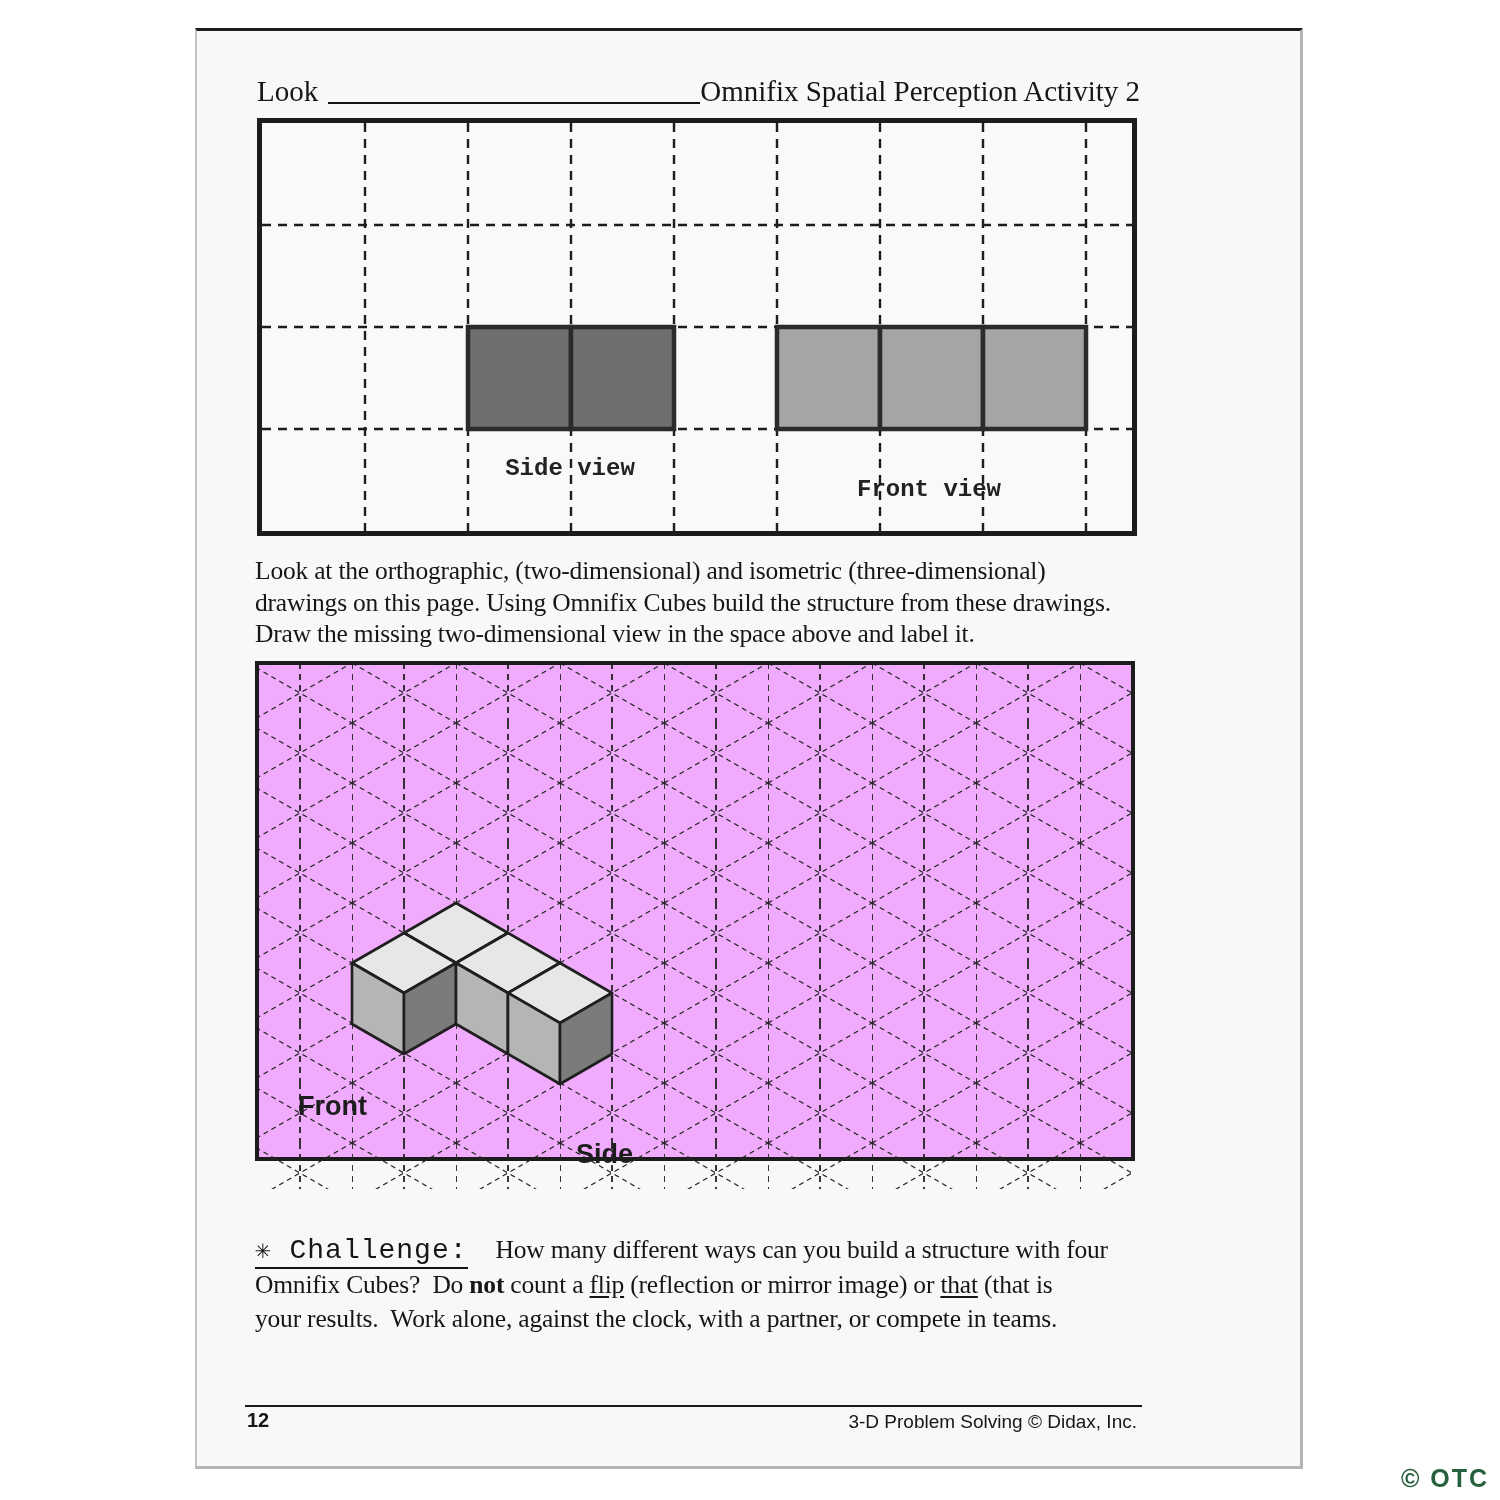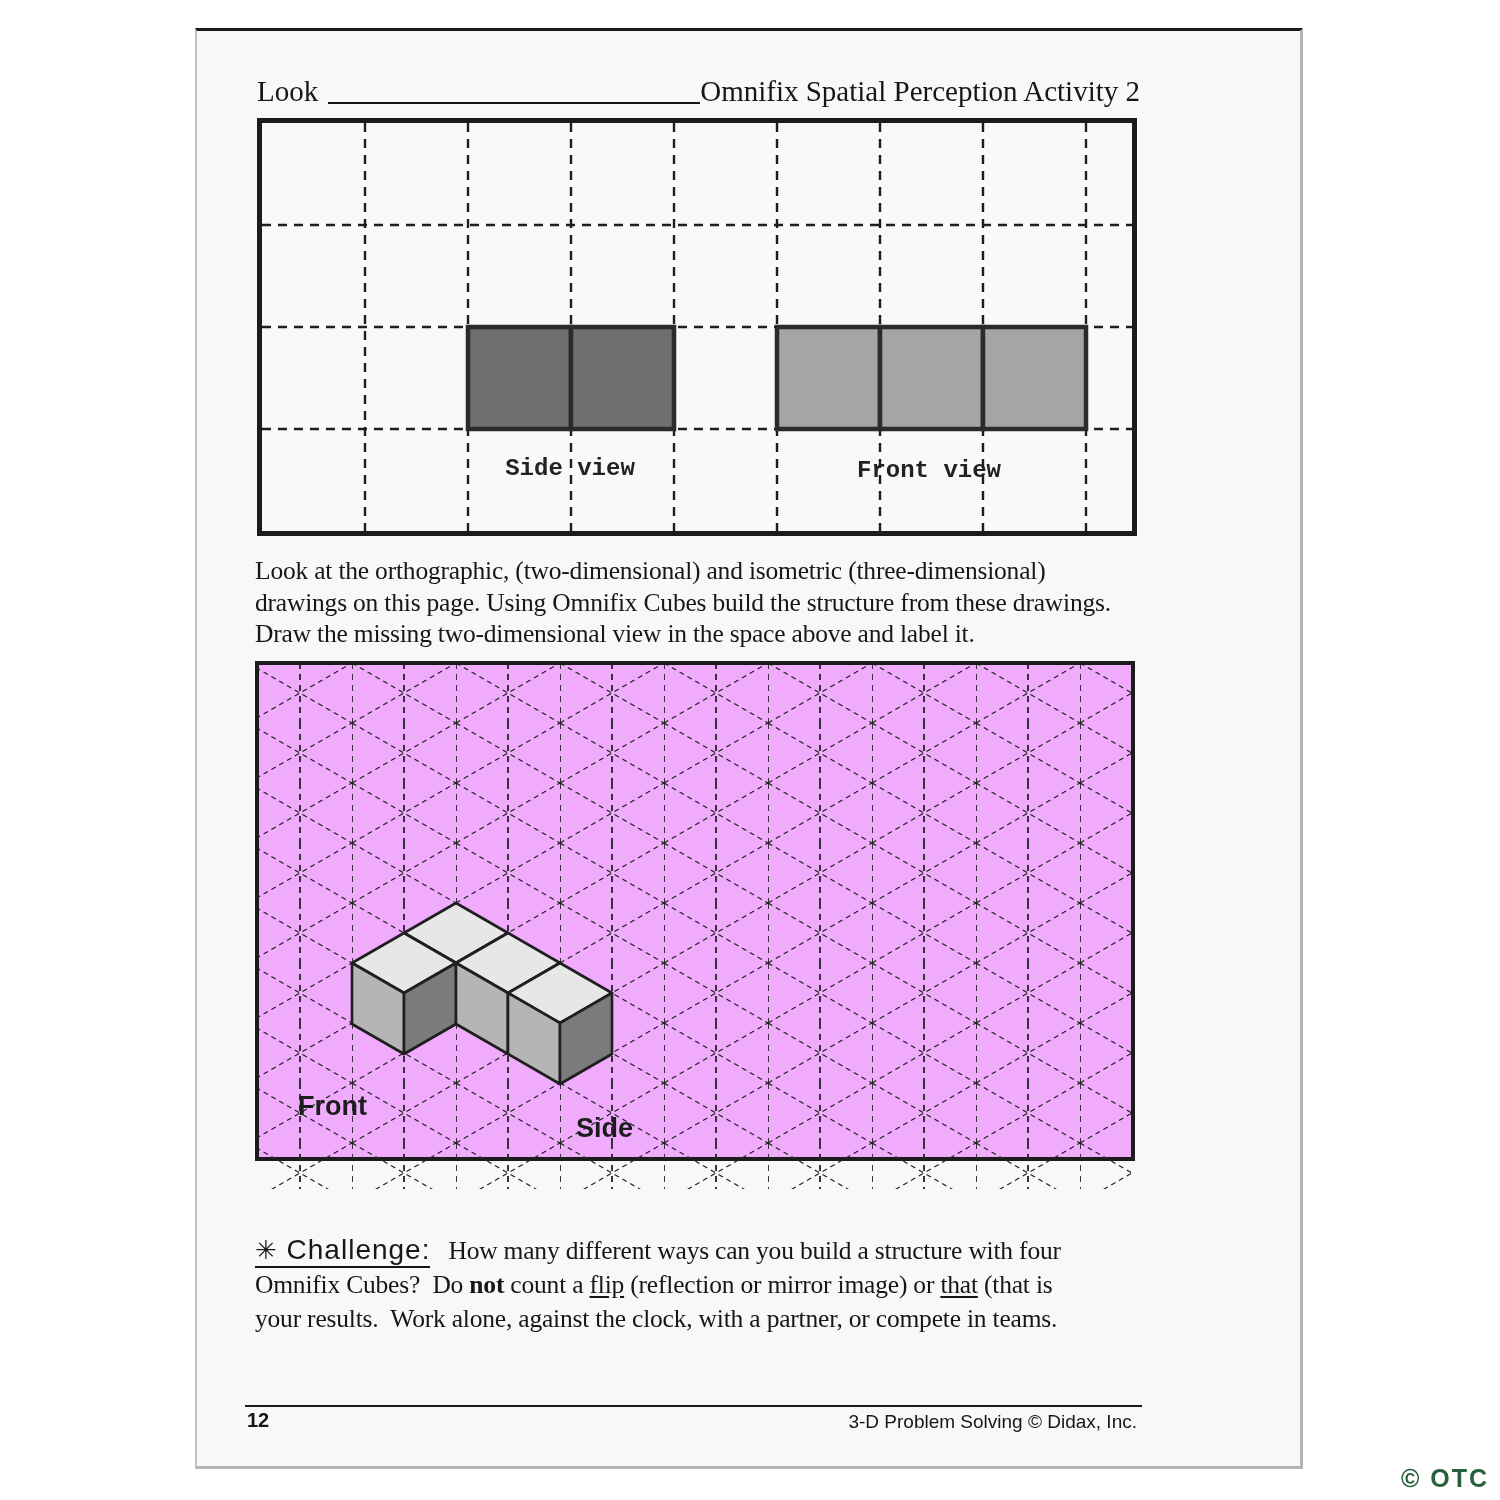--- a/index.html
+++ b/index.html
@@ -36,53 +36,53 @@
     position:absolute;left:60px;top:87px;width:880px;height:418px;
     border:5px solid #1c1c1c;box-sizing:border-box;background:#f9f9f8;
   }
   .panel1 svg{display:block;}
   .view-label{
     position:absolute;transform:translateX(-50%);
     font-family:Liberation Mono, monospace;font-weight:bold;font-size:24px;
     color:#222;white-space:nowrap;
   }
   .view-label.side{left:308px;top:332px;}
-  .view-label.front{left:667px;top:334px;}
+  .view-label.front{left:667px;top:353px;}
 
   
   .instructions{
     position:absolute;left:58px;top:524px;width:1010px;
     font-size:25.5px;line-height:31.5px;letter-spacing:-0.2px;
   }
   .instructions div{white-space:pre;}
 
   
   .panel2{
     position:absolute;left:58px;top:630px;width:880px;height:500px;
     border:4px solid #1c1c1c;box-sizing:border-box;background:#f0abfc;
   }
   .iso-label{
     position:absolute;
     font-family:"Liberation Sans", sans-serif;font-weight:bold;font-size:27px;
     color:#1d1d1d;white-space:nowrap;
   }
   .iso-label.front{left:39px;top:426px;}
-  .iso-label.side{left:317px;top:448px;text-align:right;}
+  .iso-label.side{left:317px;top:474px;text-align:right;}
 
   
   .challenge{
     position:absolute;left:58px;top:1202px;width:1020px;
     font-size:25.5px;line-height:34px;letter-spacing:-0.2px;
   }
   .challenge div{white-space:pre;}
   .challenge .heading{
-    font-family:Liberation Sans, sans-serif;
+    font-family:Liberation Mono, monospace;
     font-size:28px;letter-spacing:1px;
     border-bottom:2.5px solid #141414;padding-bottom:1px;
-    margin-right:18px;
+    margin-right:28px;
   }
   .challenge .star{font-size:26px;}
   .bold{font-weight:bold;}
   .uline{text-decoration:underline;text-underline-offset:3px;}
 
   
   .footer-line{
     position:absolute;left:48px;top:1374px;width:897px;
     border-top:2px solid #1a1a1a;height:0;
   }

